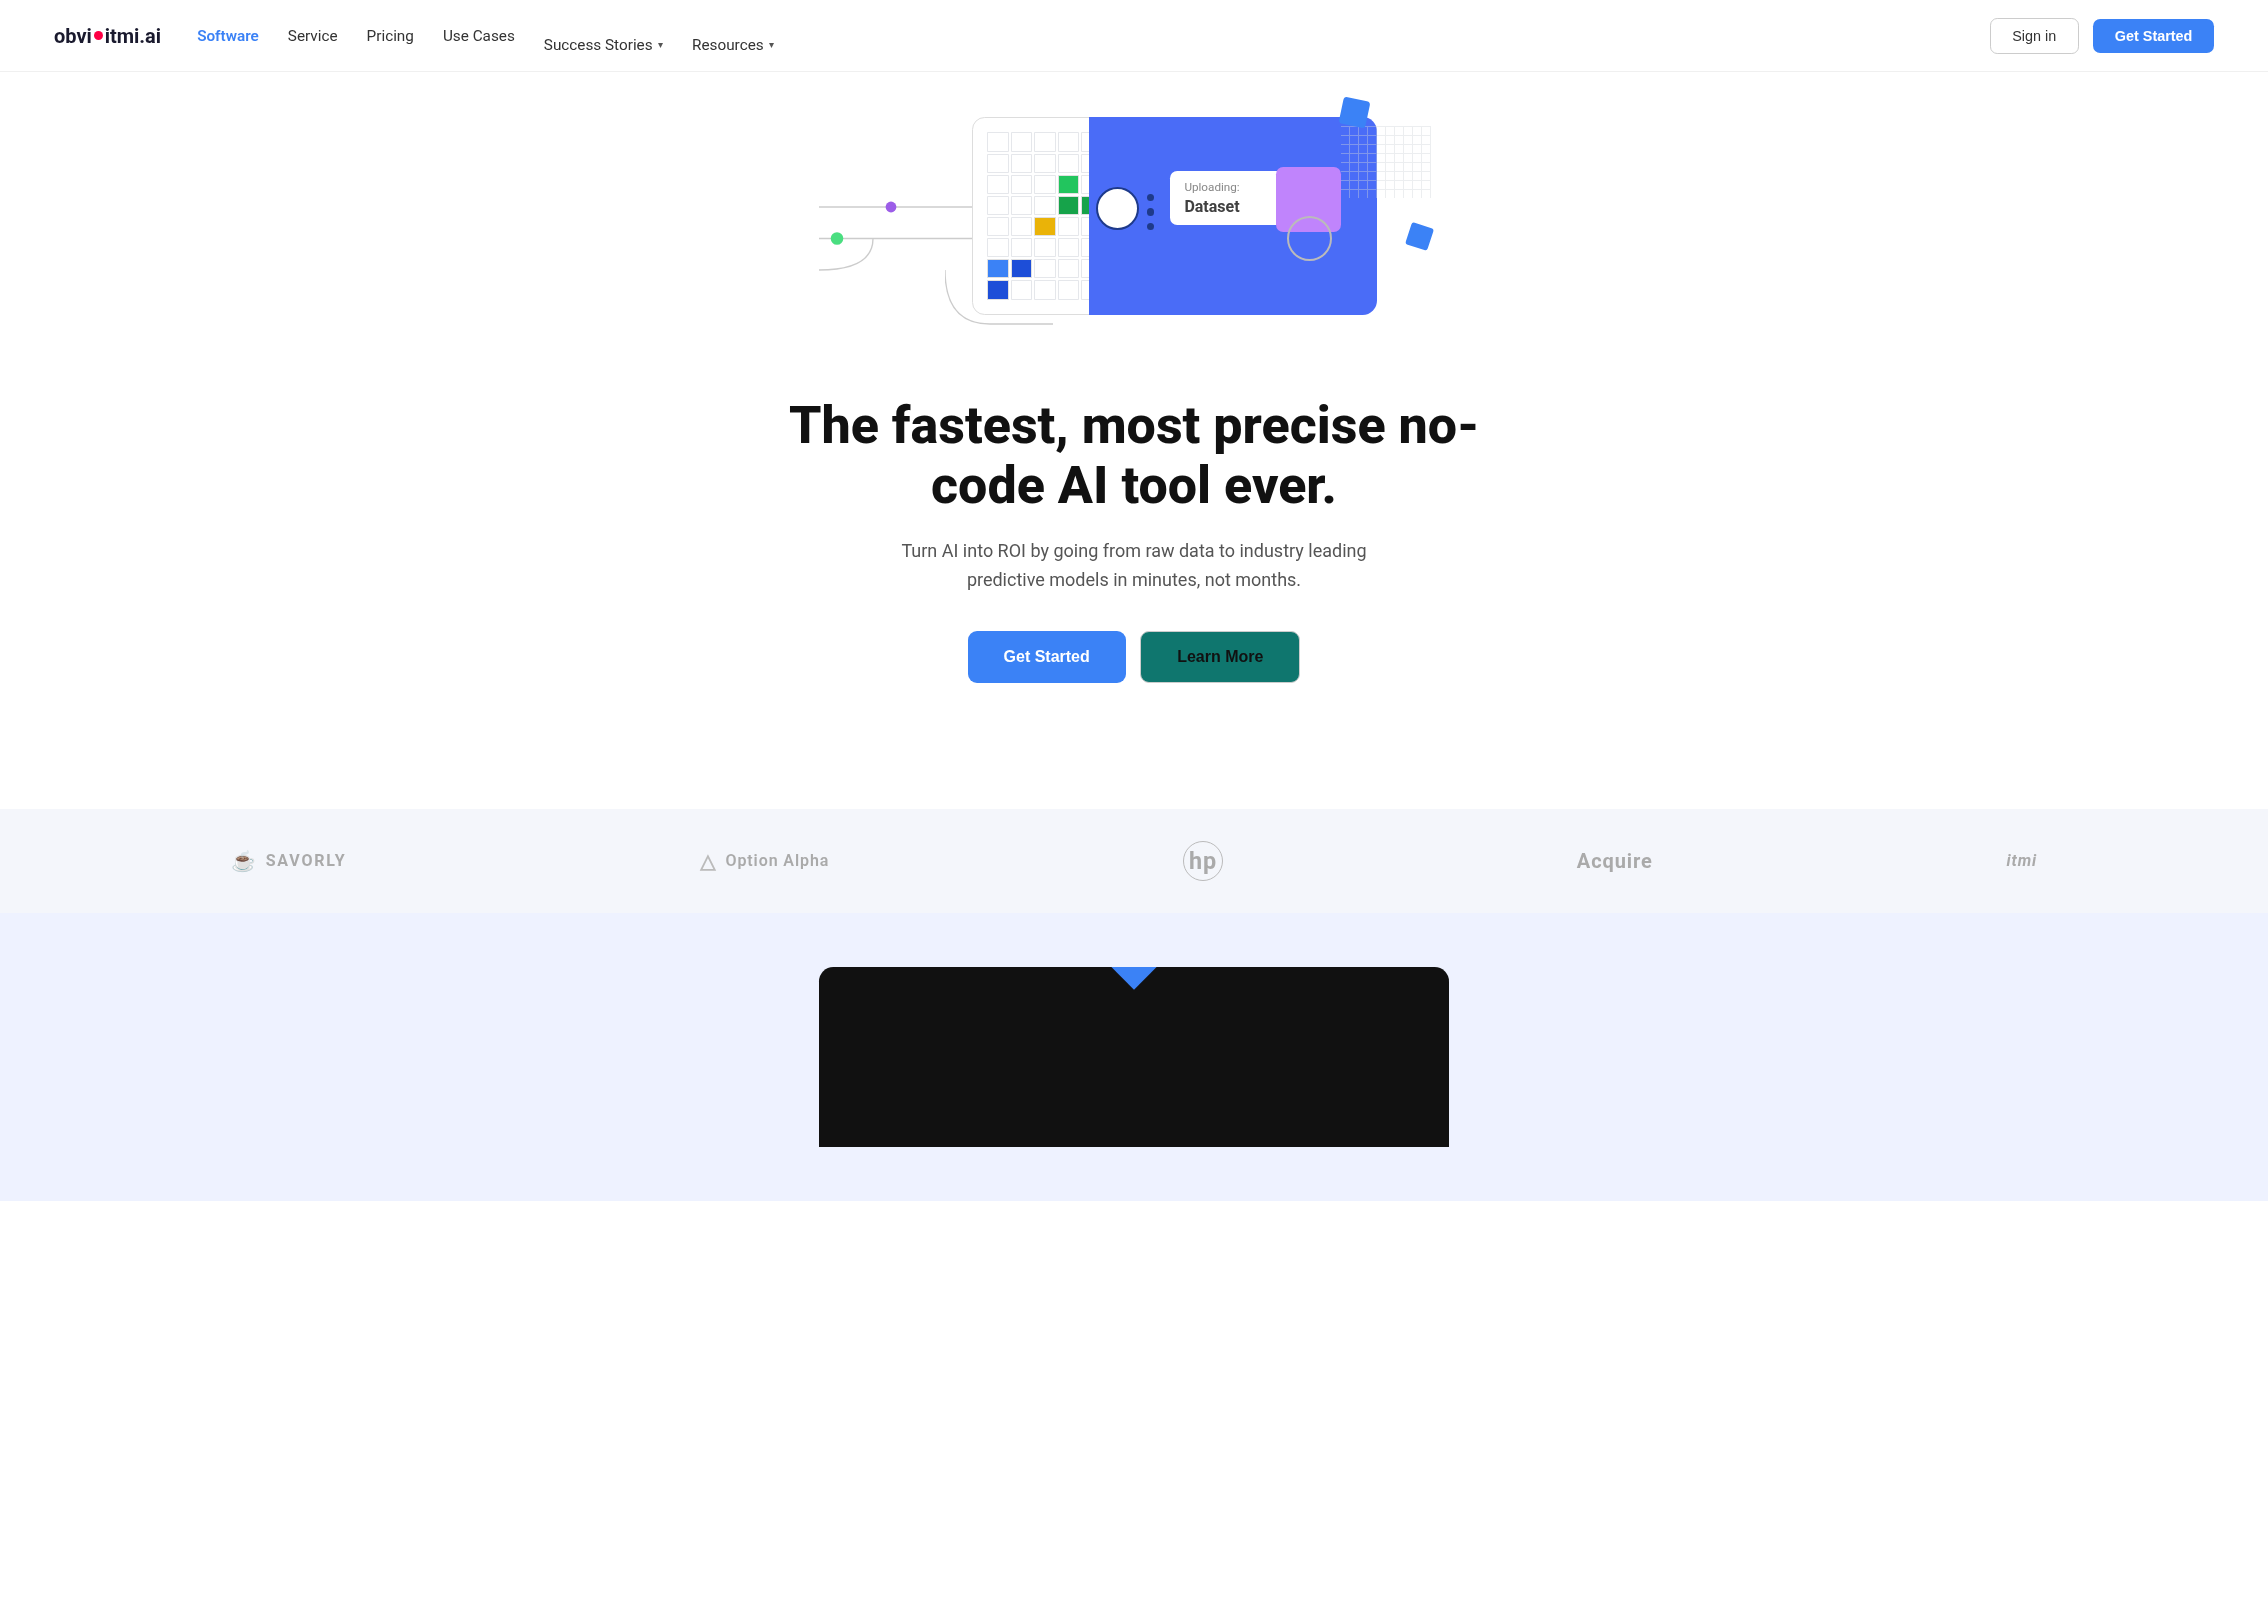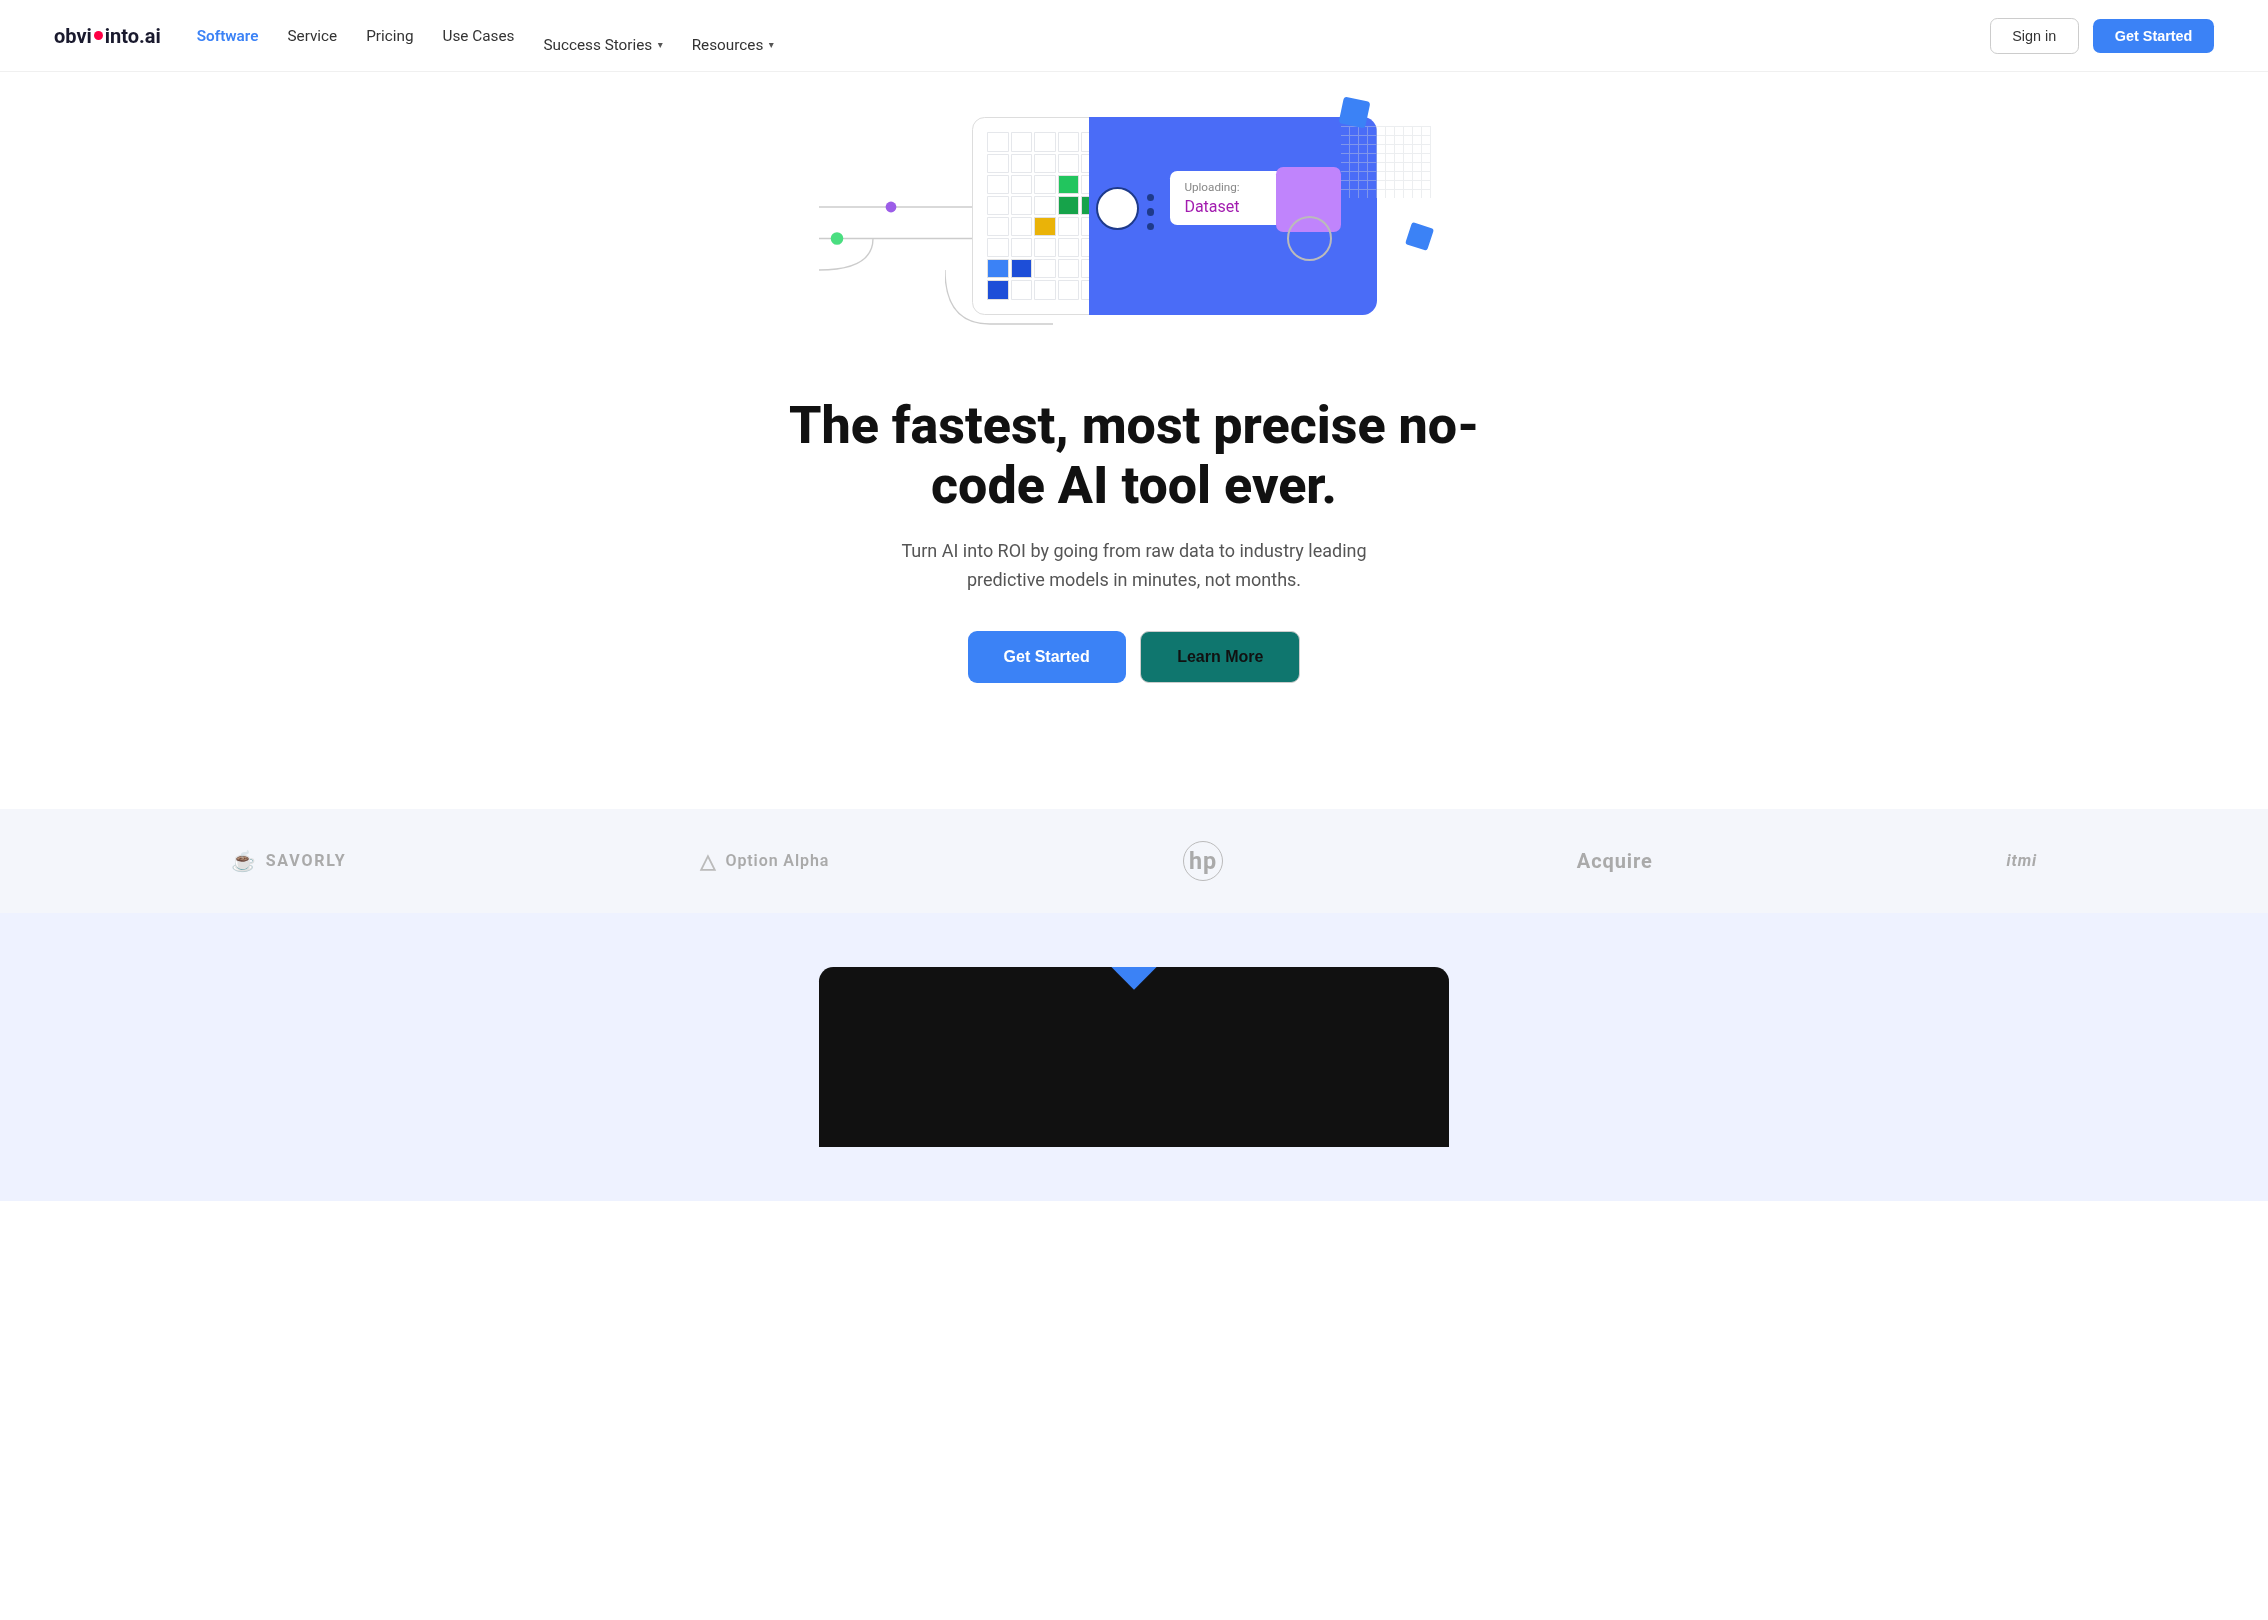--- a/index.html
+++ b/index.html
@@ -41,21 +41,21 @@
     .gc-blue { background: #3b82f6; }
     .gc-blue2 { background: #1d4ed8; }
     .gc-empty { background: #fff; border-color: #e5e7eb; }
     .upload-box {
       position: absolute; left: 360px; top: 54px;
       width: 180px; height: 72px;
       background: #fff; border-radius: 7.2px;
       display: flex; flex-direction: column; justify-content: center; padding: 10.8px 14.4px;
     }
     .upload-label { font-size: 11.7px; color: #888; margin-bottom: 3.6px; }
-    .upload-value { font-size: 16px; font-weight: 400; color: #a21caf; }
+    .upload-value { font-size: 16px; font-weight: 700; color: #404040; }
     .purple-square {
       position: absolute; left: 468px; top: 50px;
       width: 72px; height: 72px;
       background: #c084fc; border-radius: 7.2px;
     }
     .dots-col {
       position: absolute; left: 383px; top: 74px;
       display: flex; flex-direction: column; gap: 7.2px;
     }
     .dot-sm { width: 7.2px; height: 7.2px; background: #1e3a8a; border-radius: 50%; }
@@ -91,21 +91,21 @@
     .diamond-blue { position: absolute; top: -18px; left: 50%; transform: translateX(-50%); width: 32px; height: 32px; background: #3b82f6; transform: translateX(-50%) rotate(45deg); }
   </style>
 </head>
 <body>
 
 <nav>
   <div class="nav-left">
     <a class="logo">
       <span>obvi</span>
         <span class="logo-dot"></span>
-        <span>into.ai</span>
+        <span>itmi.ai</span>
     </a>
     <div class="nav-links">
       <a class="nav-link active">Software</a>
       <a class="nav-link">Service</a>
       <a class="nav-link">Pricing</a>
       <a class="nav-link">Use Cases</a>
       <a class="nav-link nav-link-with-arrow">
         <span>Success Stories</span>
         <span class="chevron">▾</span>
       </a>

